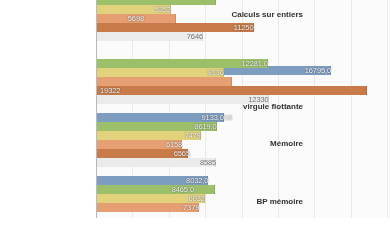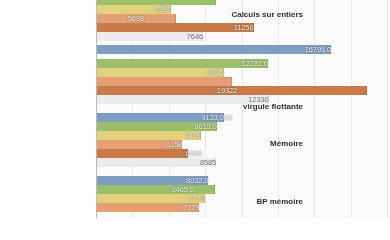--- a/index.html
+++ b/index.html
@@ -108,39 +108,39 @@
           <div class="bar-label lbl-inside" style="left: 0px; width: 79.772px; text-align: center;">5698</div>
         </div>
         <div class="row" style="top: 23px; width: 294px;">
           <div class="bar" style="width: 157.5px; background: rgb(200, 122, 72);"></div>
           <div class="bar-label lbl-inside" style="left: 0px; width: 157.5px; text-align: right;">11250</div>
         </div>
         <div class="row" style="top: 32px; width: 294px;">
           <div class="bar" style="width: 107.044px; background: rgb(235, 235, 235);"></div>
           <div class="bar-label lbl-dark" style="left: 0px; width: 107.044px; text-align: right;">7646</div>
         </div>
-        <div class="row" style="top: 45px; width: 294px;">
+        <div class="row" style="top: 66px; width: 294px;">
           <div class="bar" style="width: 235.13px; background: rgb(126, 158, 193);"></div>
           <div class="bar-label lbl-inside" style="left: 0px; width: 235.13px; text-align: right;">16795,0</div>
         </div>
         <div class="row" style="top: 59px; width: 294px;">
           <div class="bar" style="width: 171.934px; background: rgb(156, 192, 106);"></div>
           <div class="bar-label lbl-inside" style="left: 0px; width: 171.934px; text-align: right;">12281,0</div>
         </div>
         <div class="row" style="top: 68px; width: 294px;">
           <div class="bar" style="width: 127.904px; background: rgb(226, 210, 124);"></div>
           <div class="bar-label lbl-inside" style="left: 0px; width: 127.904px; text-align: right;">9136</div>
         </div>
         <div class="row" style="top: 77px; width: 294px;">
           <div class="bar" style="width: 136.052px; background: rgb(229, 159, 114);"></div>
           <div class="bar-label lbl-inside" style="left: 0px; width: 136.052px; text-align: right; margin-top: 36px;">9718</div>
         </div>
         <div class="row" style="top: 86px; width: 294px;">
           <div class="bar" style="width: 270.508px; background: rgb(200, 122, 72);"></div>
-          <div class="bar-label lbl-inside" style="left: 13px; width: 236px; text-align: center;">19322</div>
+          <div class="bar-label lbl-inside" style="left: 4px; width: 236px; text-align: left;">19322</div>
         </div>
         <div class="row" style="top: 95px; width: 294px;">
           <div class="bar" style="width: 172.62px; background: rgb(235, 235, 235);"></div>
           <div class="bar-label lbl-dark" style="left: 0px; width: 172.62px; text-align: right;">12330</div>
         </div>
         <div class="row" style="top: 113px; width: 329px;">
           <div class="bar" style="width: 127.862px; background: rgb(126, 158, 193);"></div>
           <div class="bar-label lbl-inside" style="left: 0px; width: 127.862px; text-align: right;">9133,0</div>
         </div>
         <div class="row" style="top: 122px; width: 256px;">
@@ -150,37 +150,37 @@
         <div class="row" style="top: 131px; width: 294px;">
           <div class="bar" style="width: 104.706px; background: rgb(226, 210, 124);"></div>
           <div class="bar-label lbl-inside" style="left: 0px; width: 104.706px; text-align: right;">7479</div>
         </div>
         <div class="row" style="top: 140px; width: 294px;">
           <div class="bar" style="width: 86.212px; background: rgb(229, 159, 114);"></div>
           <div class="bar-label lbl-inside" style="left: 0px; width: 86.212px; text-align: right;">6158</div>
         </div>
         <div class="row" style="top: 149px; width: 294px;">
           <div class="bar" style="width: 91.91px; background: rgb(200, 122, 72);"></div>
-          <div class="bar-label lbl-inside" style="left: 0px; width: 106px; text-align: right;">6565</div>
+          <div class="bar-label lbl-inside" style="left: 0px; width: 94px; text-align: right;">6565</div>
         </div>
         <div class="row" style="top: 158px; width: 294px;">
           <div class="bar" style="width: 120.19px; background: rgb(235, 235, 235);"></div>
           <div class="bar-label lbl-dark" style="left: 0px; width: 120.19px; text-align: right;">8585</div>
         </div>
         <div class="row" style="top: 176px; width: 250px;">
           <div class="bar" style="width: 112.448px; background: rgb(126, 158, 193);"></div>
           <div class="bar-label lbl-inside" style="left: 0px; width: 112.448px; text-align: right;">8032,0</div>
         </div>
         <div class="row" style="top: 185px; width: 294px;">
           <div class="bar" style="width: 118.51px; background: rgb(156, 192, 106);"></div>
           <div class="bar-label lbl-inside" style="left: 0px; width: 98px; text-align: right;">8465,0</div>
         </div>
         <div class="row" style="top: 194px; width: 294px;">
           <div class="bar" style="width: 108.906px; background: rgb(226, 210, 124);"></div>
-          <div class="bar-label lbl-inside" style="left: 0px; width: 108.906px; text-align: right;">7779</div>
+          <div class="bar-label lbl-inside" style="left: 0px; width: 108.906px; text-align: right;">6032</div>
         </div>
         <div class="row" style="top: 203px; width: 294px;">
           <div class="bar" style="width: 103.306px; background: rgb(229, 159, 114);"></div>
           <div class="bar-label lbl-inside" style="left: 0px; width: 103.306px; text-align: right;">7379</div>
         </div>
       </div>
   </div>
 
   <div class="axis-left"></div>
 

